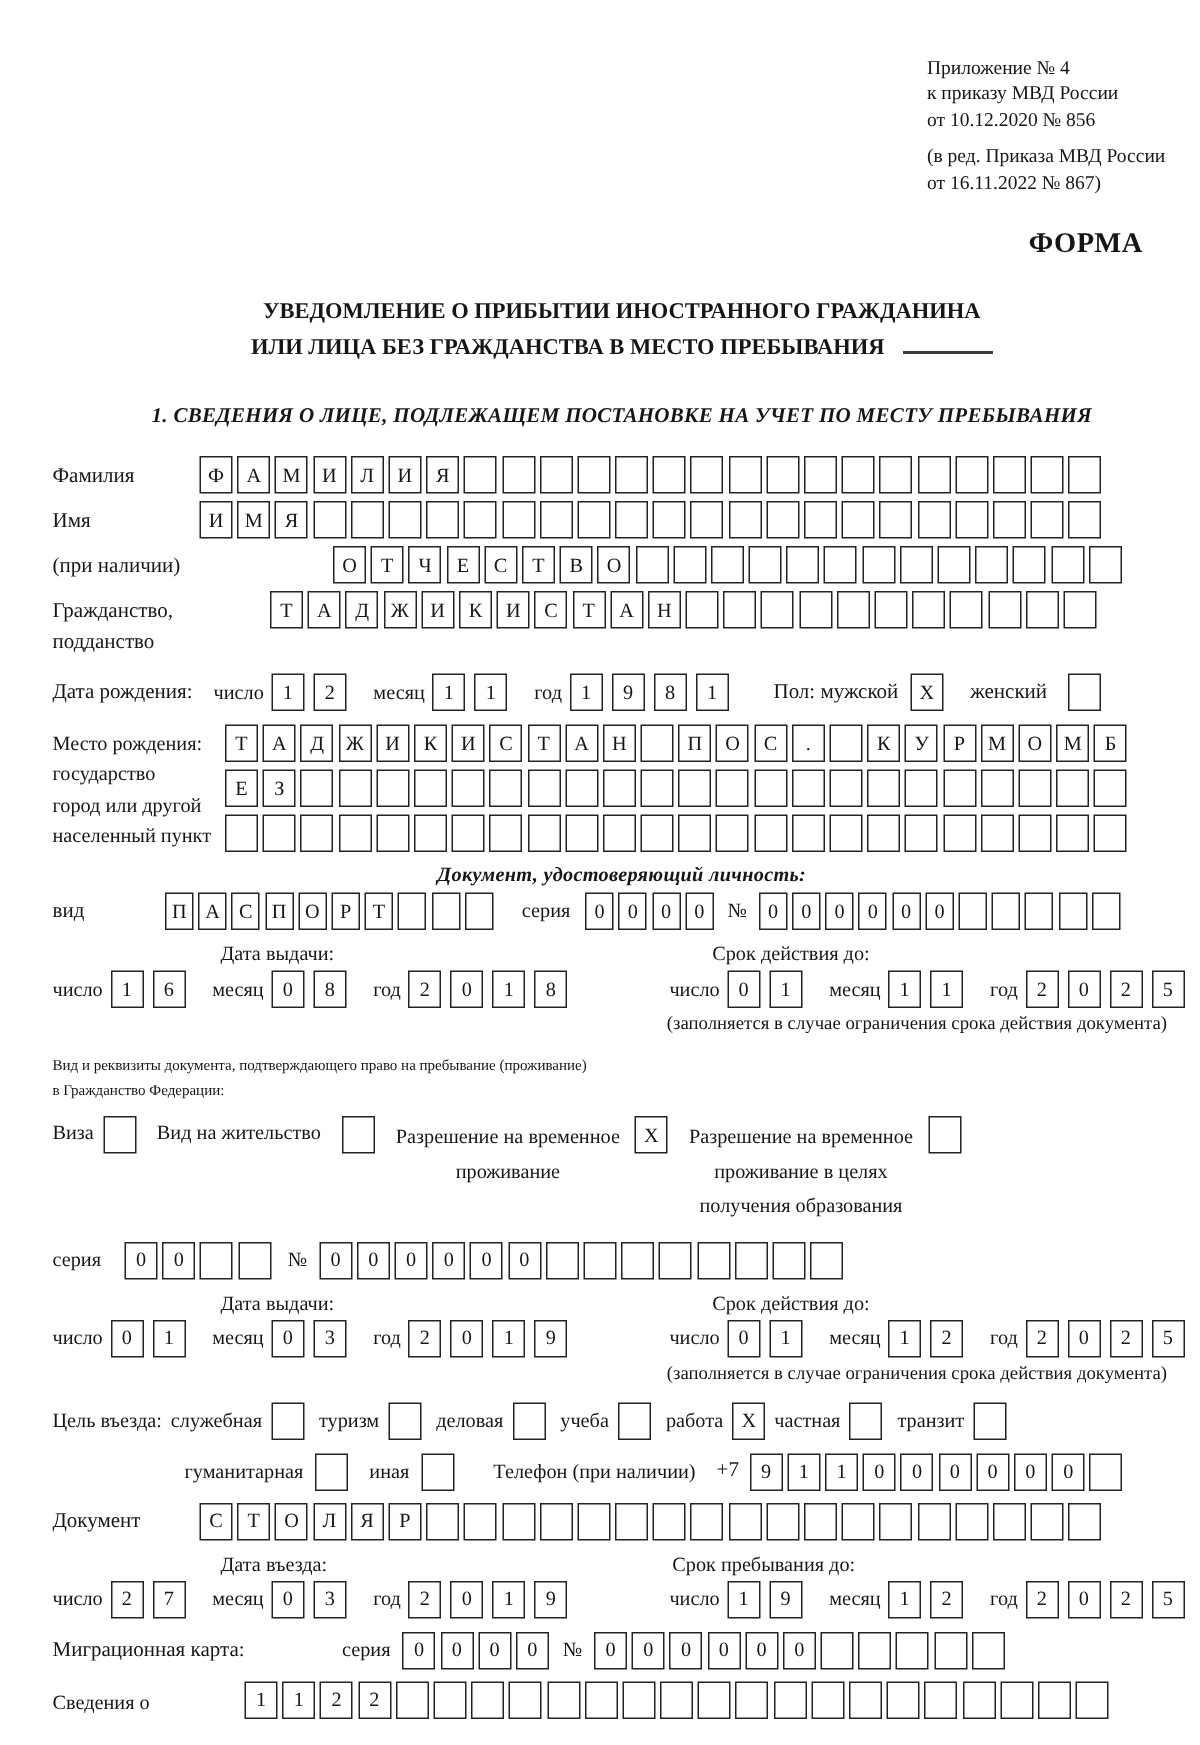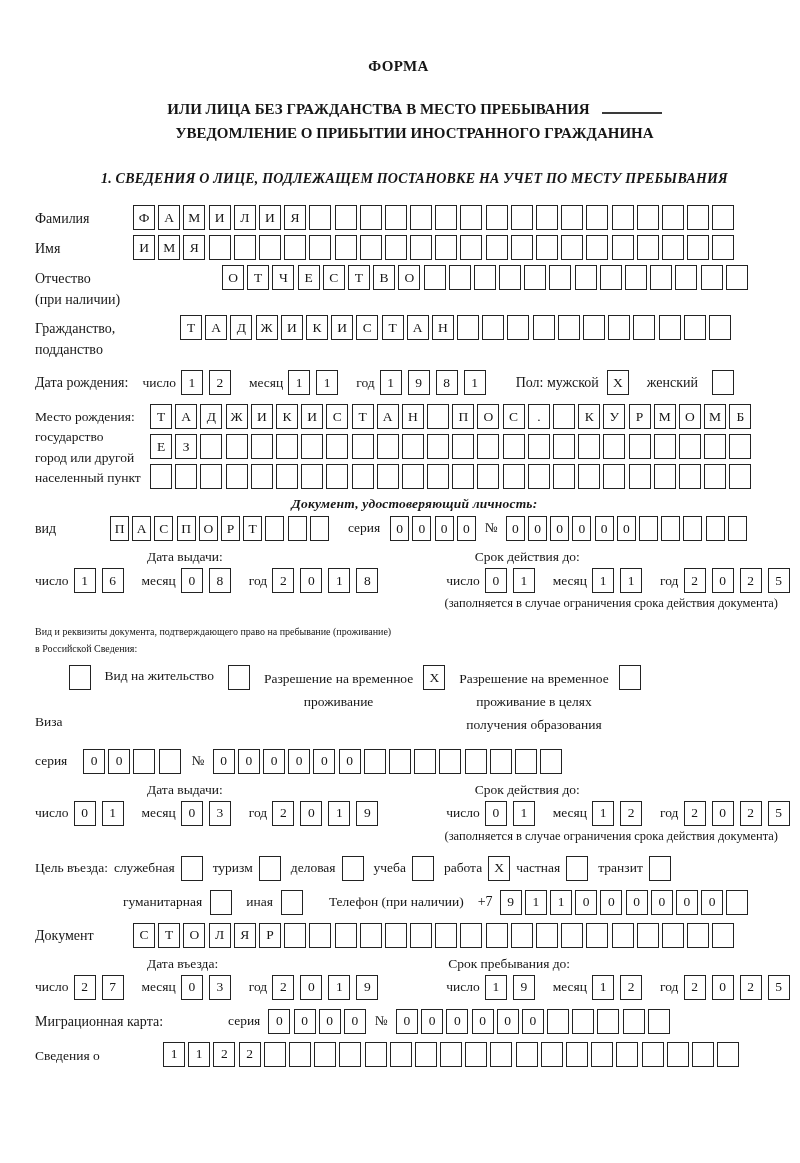--- a/index.html
+++ b/index.html
@@ -2,21 +2,21 @@
 <html><head>
 <meta charset="utf-8">
 <style>
   html,body{margin:0;padding:0;background:#ffffff;color:#161616;}
   body{font-family:"Liberation Serif","DejaVu Serif",serif;}
   .page{width:800px;height:1163px;box-sizing:border-box;padding:36px 6px 10px 35px;background:#fff;overflow:hidden;}
 
   
   .appendix{margin-left:583px;font-size:13px;line-height:1.34;}
   .appendix .gap{margin-top:7px;}
-  .forma{font-weight:bold;font-size:15px;text-align:center;padding-right:32px;margin-top:22px;letter-spacing:.4px;}
+  .forma{font-weight:bold;font-size:19px;text-align:right;padding-right:32px;margin-top:22px;letter-spacing:.4px;}
 
   .title{text-align:center;font-weight:bold;font-size:15px;line-height:1.6;margin-top:22px;}
   .blank{display:inline-block;width:60px;border-bottom:2px solid #3a3a3a;margin-left:12px;height:12px;}
 
   .sec{text-align:center;font-weight:bold;font-size:14px;margin-top:26px;letter-spacing:.2px;font-style:italic;}
 
   
   .frow{display:flex;align-items:flex-start;margin-top:5px;}
   .lbl{font-size:14px;line-height:1.5;padding-top:3px;flex:0 0 auto;}
   .w98{width:98px;} .w187{width:187px;} .w145{width:145px;} .w115{width:115px;font-size:13.5px;} .w175{width:175px;} .w128{width:128px;font-size:13.5px;line-height:1.65;}
@@ -38,42 +38,49 @@
   .dg .cell{margin-right:6px;}
   .dg2{margin-left:62px;}
   .note{font-size:12.5px;text-align:right;padding-right:16px;margin-top:3px;}
 
   .intro{font-size:10px;margin-top:12px;line-height:1.7;}
 
   .opts{display:flex;align-items:flex-start;margin-top:8px;}
   .opt{display:flex;align-items:flex-start;}
   .olbl{font-size:13.5px;padding-top:3px;}
   .olbl.ctr{text-align:center;line-height:1.7;}
-  .mr6{margin-right:6px;margin-top:46px;} .ml14{margin-left:14px;}
+  .mr6{margin-right:6px;} .ml14{margin-left:14px;}
 
   .purp{display:flex;align-items:center;margin-top:12px;font-size:13.5px;}
   .purp .cb{margin-left:6px;margin-right:10px;}
   .purp2{display:flex;align-items:center;margin-top:9px;font-size:13.5px;margin-left:88px;}
   .purp2 .cb{margin-left:8px;margin-right:14px;}
   .phone-prefix{margin-left:14px;margin-right:7px;font-size:14px;}
 
   .mig{display:flex;align-items:center;margin-top:9px;}
   .mig .slbl{font-size:13.5px;margin:0 8px 0 18px;}
 </style>
 </head>
 <body>
 
 <div class="page">
 
+  <div class="appendix">
+    <div>Приложение № 4</div>
+    <div>к приказу МВД России</div>
+    <div>от 10.12.2020 № 856</div>
+    <div class="gap">(в ред. Приказа МВД России</div>
+    <div>от 16.11.2022 № 867)</div>
+  </div>
 
   <div class="forma">ФОРМА</div>
 
   <div class="title">
+    <div>УВЕДОМЛЕНИЕ О ПРИБЫТИИ ИНОСТРАННОГО ГРАЖДАНИНА</div>
     <div><span>ИЛИ ЛИЦА БЕЗ ГРАЖДАНСТВА В МЕСТО ПРЕБЫВАНИЯ</span><span class="blank"></span></div>
-    <div>УВЕДОМЛЕНИЕ О ПРИБЫТИИ ИНОСТРАННОГО ГРАЖДАНИНА</div>
   </div>
 
   <div class="sec">1. СВЕДЕНИЯ О ЛИЦЕ, ПОДЛЕЖАЩЕМ ПОСТАНОВКЕ НА УЧЕТ ПО МЕСТУ ПРЕБЫВАНИЯ</div>
 
   <div class="frow" style="margin-top:18px;">
     <div class="lbl w98">Фамилия</div>
     <div class="boxes">
         <span class="cell">Ф</span>
         <span class="cell">А</span>
         <span class="cell">М</span>
@@ -126,21 +133,20 @@
         <span class="cell"></span>
         <span class="cell"></span>
         <span class="cell"></span>
         <span class="cell"></span>
         <span class="cell"></span>
       </div>
   </div>
 
   <div class="frow">
     <div class="lbl w187">
-      <div>Отчество</div>
       <div>(при наличии)</div>
     </div>
     <div class="boxes">
         <span class="cell">О</span>
         <span class="cell">Т</span>
         <span class="cell">Ч</span>
         <span class="cell">Е</span>
         <span class="cell">С</span>
         <span class="cell">Т</span>
         <span class="cell">В</span>
@@ -388,21 +394,21 @@
           <span class="cell">0</span>
           <span class="cell">2</span>
           <span class="cell">5</span>
         </span>
     </span>
   </div>
   <div class="note">(заполняется в случае ограничения срока действия документа)</div>
 
   <div class="intro">
     <div>Вид и реквизиты документа, подтверждающего право на пребывание (проживание)</div>
-    <div>в Российской Сведения:</div>
+    <div>в Гражданство Федерации:</div>
   </div>
 
   <div class="opts">
     <div class="opt">
       <span class="olbl mr6">Виза</span>
       <span class="cb"></span>
     </div>
     <div class="opt ml14">
       <span class="olbl" style="margin-right:14px;">Вид на жительство</span>
       <span class="cb"></span>

